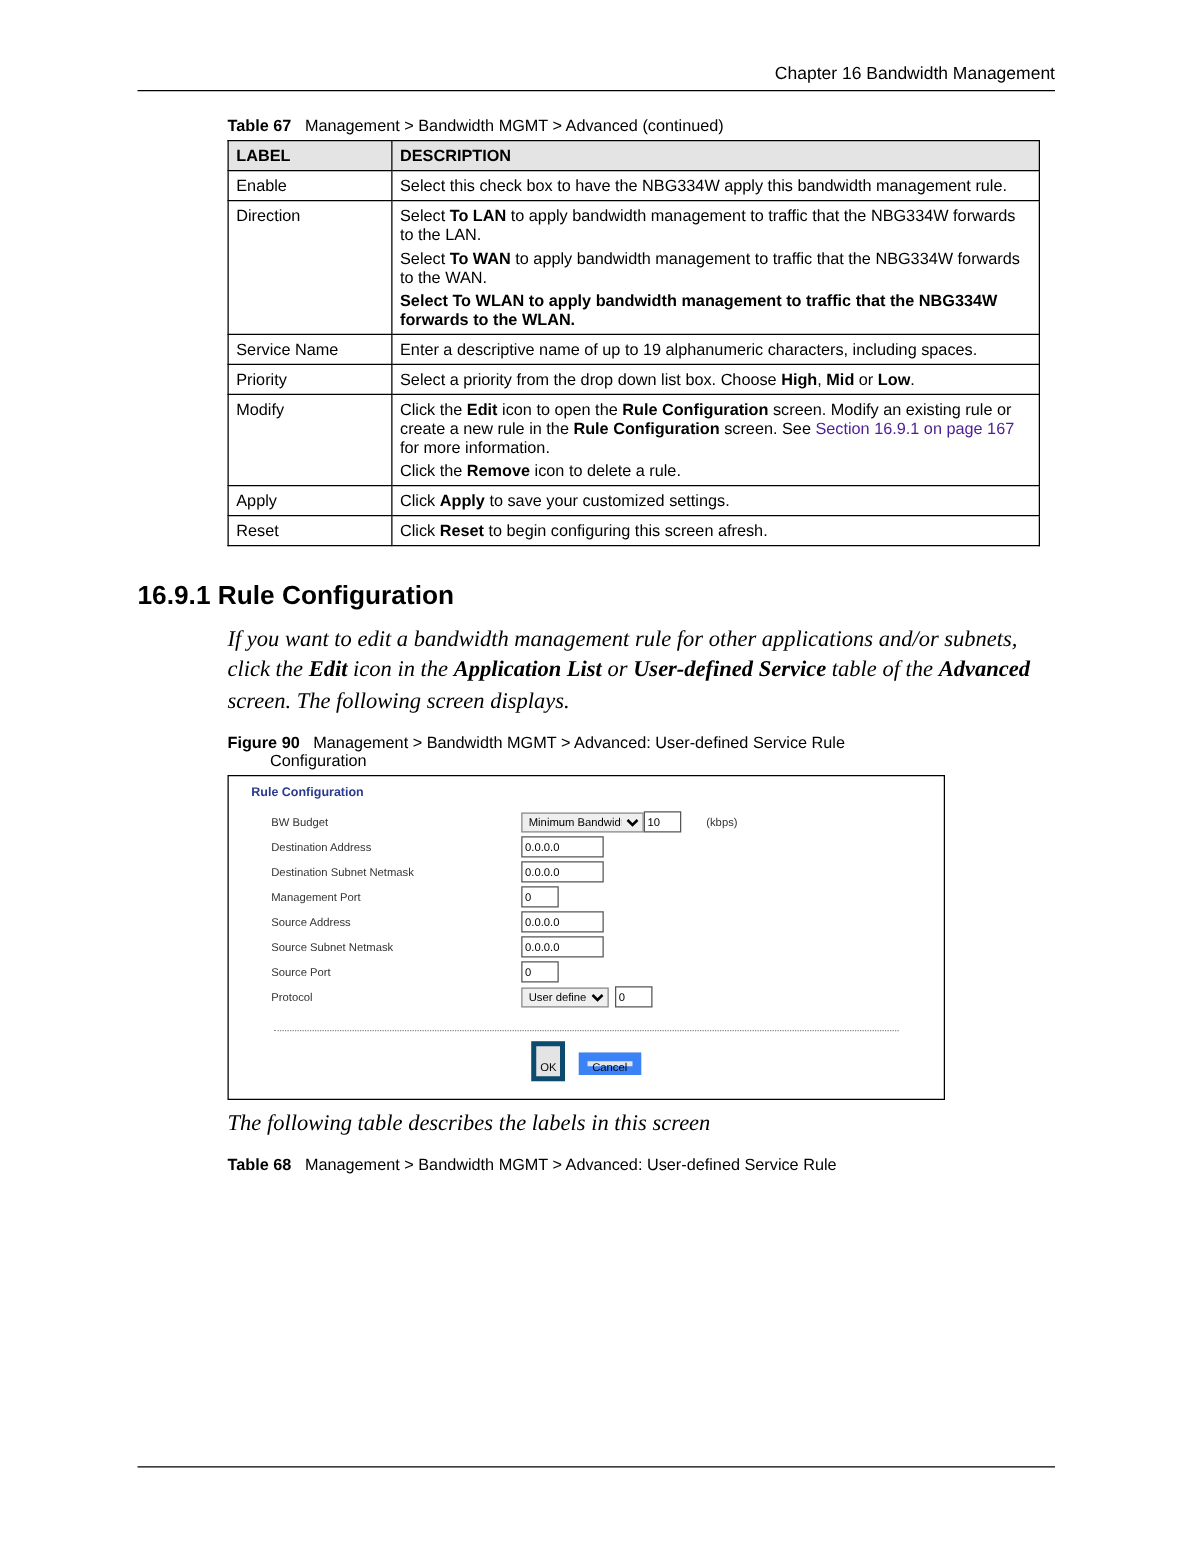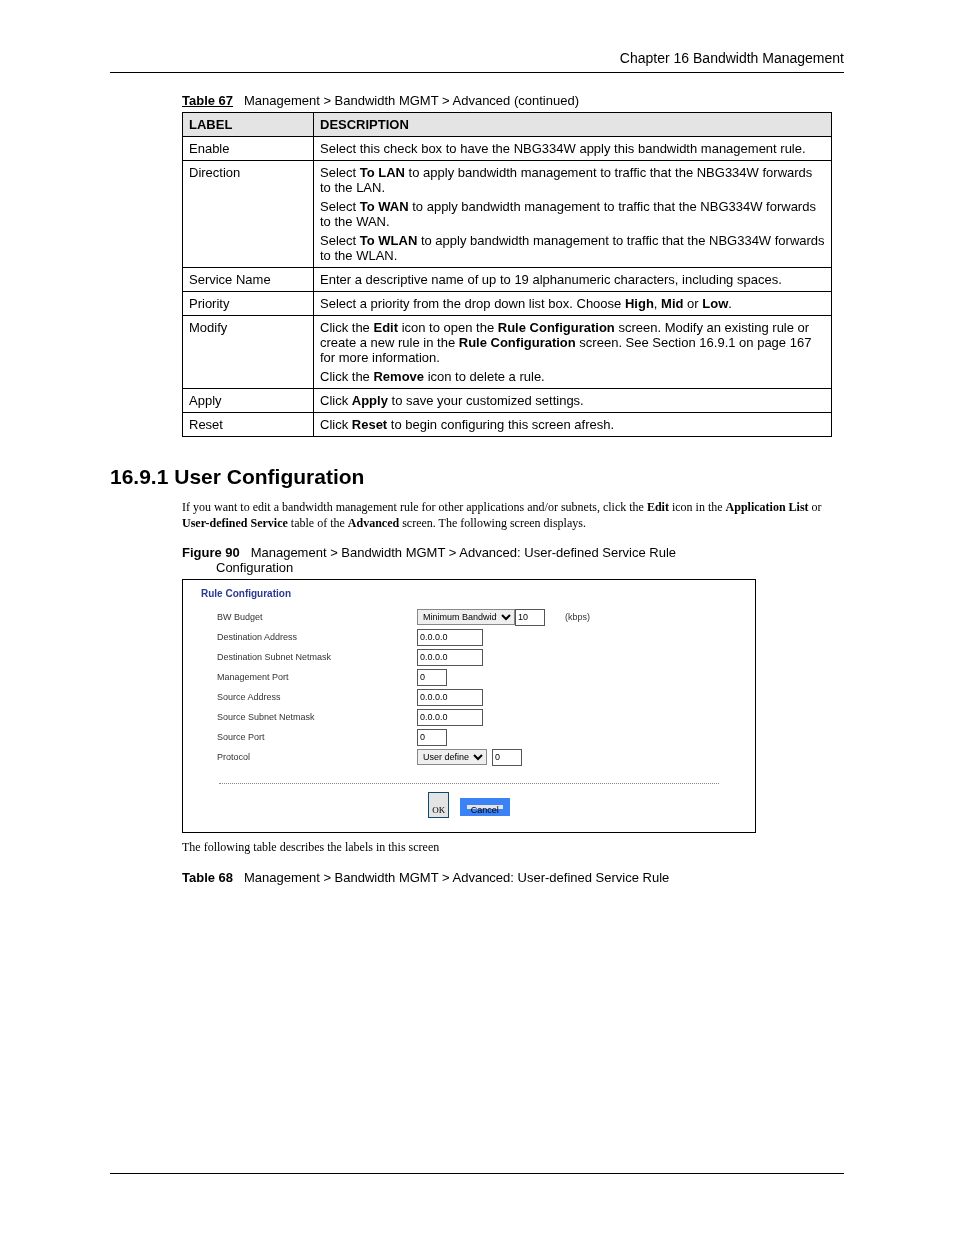--- a/index.html
+++ b/index.html
@@ -24,49 +24,50 @@
   }
   hr.top-rule, hr.bottom-rule {
     border: none;
     border-top: 1px solid #000;
     margin: 0;
   }
   .table-caption {
     font-size: 13px;
     margin: 20px 0 4px 72px;
   }
-  .table-caption .num { font-weight: bold; text-decoration: underline; }
+  .table-caption .num { font-weight: bold; }
   table.desc-table {
     border-collapse: collapse;
     margin-left: 72px;
     width: 650px;
     font-size: 13px;
   }
   table.desc-table th, table.desc-table td {
     border: 1px solid #000;
     padding: 4px 6px;
     text-align: left;
     vertical-align: top;
   }
   table.desc-table th {
     background: #e4e4e4;
     font-weight: bold;
   }
   table.desc-table td.label-col { width: 118px; }
-  .link { color: #000000; }
+  .link { color: #4c1d95; }
   h2.section-title {
     font-size: 21px;
     font-weight: bold;
     margin: 28px 0 10px 0;
   }
   p.body-text {
     font-family: "Times New Roman", Times, serif;
-    font-size: 12px;
+    font-size: 18px;
     margin: 0 0 14px 72px;
     line-height: 1.35;
+    font-style: italic;
   }
   .figure-caption {
     font-size: 13px;
     margin: 4px 0 4px 72px;
     padding-right: 40px;
   }
   .figure-caption .num { font-weight: bold; }
   .fig-indent { margin-left: 34px; display: inline-block; }
 
   
@@ -130,21 +131,21 @@
   .rc-btn {
     font-family: Arial, sans-serif;
     font-size: 9px;
     height: 18px;
     border: 7px solid #3b82f6;
     background: #e4e4e4;
     padding: 0 4px;
     margin: 0 4px;
     cursor: pointer;
   }
-  .rc-btn.ok { border: 1px solid #0c4a6e; padding: 12px 3px; font-family: Liberation Serif, serif; }
+  .rc-btn.ok { border: 4px solid #0c4a6e; padding: 12px 3px; }
 
   .footer {
     position: absolute;
     bottom: 40px;
     left: 110px;
     right: 110px;
   }
   .footer-row {
     display: flex;
     justify-content: space-between;
@@ -175,21 +176,21 @@
     </tr>
     <tr>
       <td class="label-col">Enable</td>
       <td>Select this check box to have the NBG334W apply this bandwidth management rule.</td>
     </tr>
     <tr>
       <td class="label-col">Direction</td>
       <td>
         <div><span>Select </span><b>To LAN</b><span> to apply bandwidth management to traffic that the NBG334W forwards to the LAN.</span></div>
         <div style="margin-top:4px;"><span>Select </span><b>To WAN</b><span> to apply bandwidth management to traffic that the NBG334W forwards to the WAN.</span></div>
-        <div style="margin-top:4px;"><span>Select </span><b>To WLAN</b><span> to apply bandwidth management to traffic that the NBG334W forwards to the WLAN.</span></div>
+        <div style="margin-top:4px;font-weight:bold;"><span>Select </span><b>To WLAN</b><span> to apply bandwidth management to traffic that the NBG334W forwards to the WLAN.</span></div>
       </td>
     </tr>
     <tr>
       <td class="label-col">Service Name</td>
       <td>Enter a descriptive name of up to 19 alphanumeric characters, including spaces.</td>
     </tr>
     <tr>
       <td class="label-col">Priority</td>
       <td>
         <span>Select a priority from the drop down list box. Choose </span><b>High</b><span>, </span><b>Mid</b><span> or </span><b>Low</b><span>.</span>
@@ -214,21 +215,21 @@
     </tr>
     <tr>
       <td class="label-col">Reset</td>
       <td>
         <span>Click </span><b>Reset</b><span> to begin configuring this screen afresh.</span>
       </td>
     </tr>
   </tbody>
     </table>
 
-  <h2 class="section-title">16.9.1  User Configuration</h2>
+  <h2 class="section-title">16.9.1  Rule Configuration</h2>
 
   <p class="body-text">
     <span>If you want to edit a bandwidth management rule for other applications and/or subnets, click the </span><b>Edit</b><span> icon in the </span><b>Application List</b><span> or </span><b>User-defined Service</b><span> table of the </span><b>Advanced</b><span> screen. The following screen displays.</span>
   </p>
 
   <div class="figure-caption">
     <span class="num">Figure 90</span>
     &nbsp;&nbsp;<span>Management &gt; Bandwidth MGMT &gt; Advanced: User-defined Service Rule</span><br>
     <span class="fig-indent">Configuration</span>
   </div>

